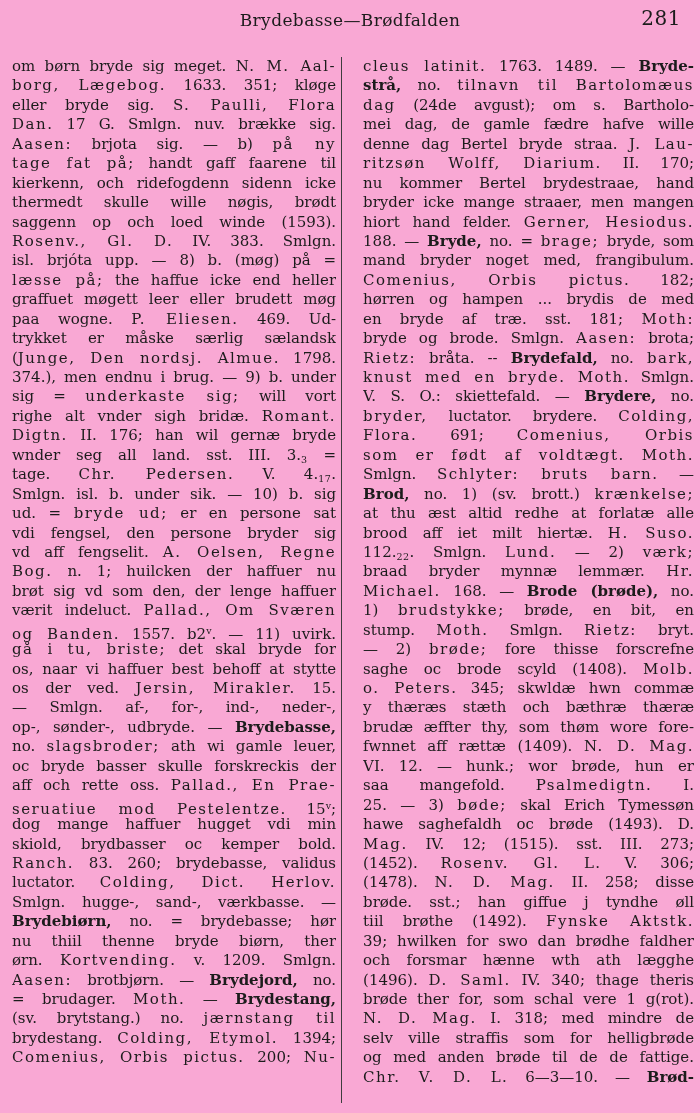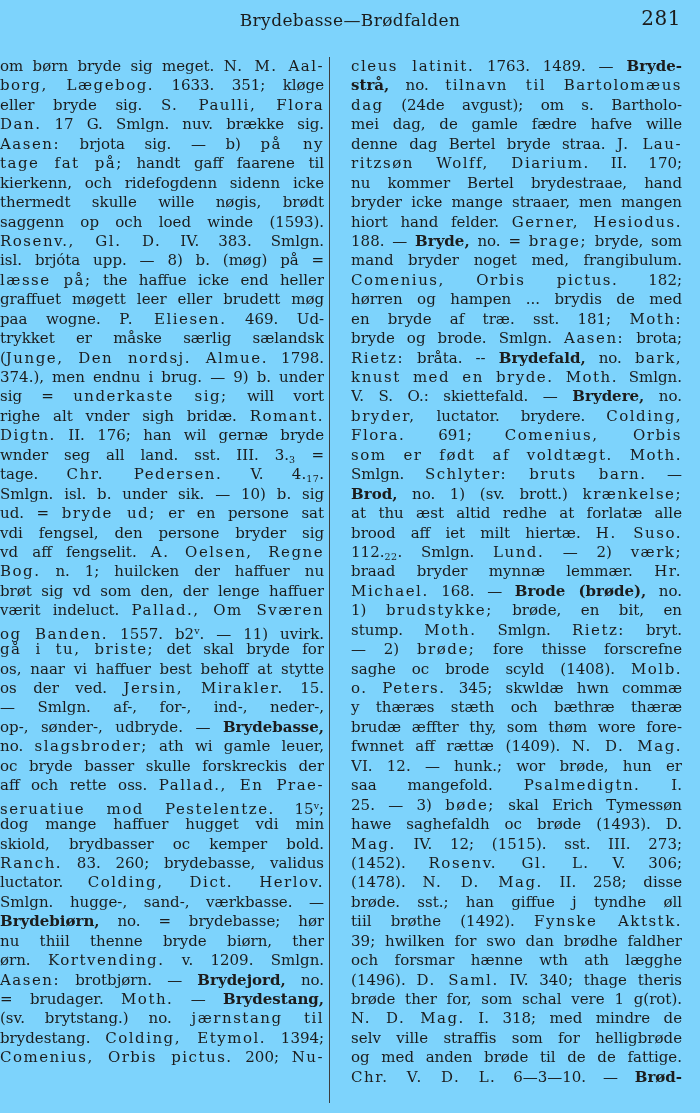--- a/index.html
+++ b/index.html
@@ -3,28 +3,28 @@
 <meta charset="utf-8">
 <style>
   html,body{margin:0;padding:0;}
   body{
     width:700px;height:1113px;
     background:#fcfbf8;
     font-family:"DejaVu Serif","Liberation Serif",serif;
     color:#1c1c1c;
     -webkit-font-smoothing:antialiased;
   }
-  .page{position:relative;width:700px;height:1113px;overflow:hidden;background:#7dd3fc;}
+  .page{position:relative;width:700px;height:1113px;overflow:hidden;background:#f9a8d4;}
   .header{position:absolute;top:0;left:0;width:700px;height:52px;}
   .header-title{
     position:absolute;top:10px;left:0;width:100%;
     text-align:center;font-size:17px;letter-spacing:.4px;
   }
   .page-number{position:absolute;top:6px;right:19px;font-size:20px;letter-spacing:.5px;}
-  .columns{position:absolute;top:57px;left:0;width:682px;height:1050px;display:flex;}
+  .columns{position:absolute;top:57px;left:12px;width:682px;height:1050px;display:flex;}
   .col{overflow:hidden;}
   .col-left{width:330px;}
   .col-divider{width:1px;background:#3d3d3d;margin-left:5px;height:1046px;}
   .col-right{margin-left:21px;width:337px;}
   .line{
     height:19.45px;line-height:19.45px;font-size:15px;
     white-space:nowrap;
     text-align:justify;text-align-last:justify;text-justify:inter-word;
   }
   .seg-n{}

